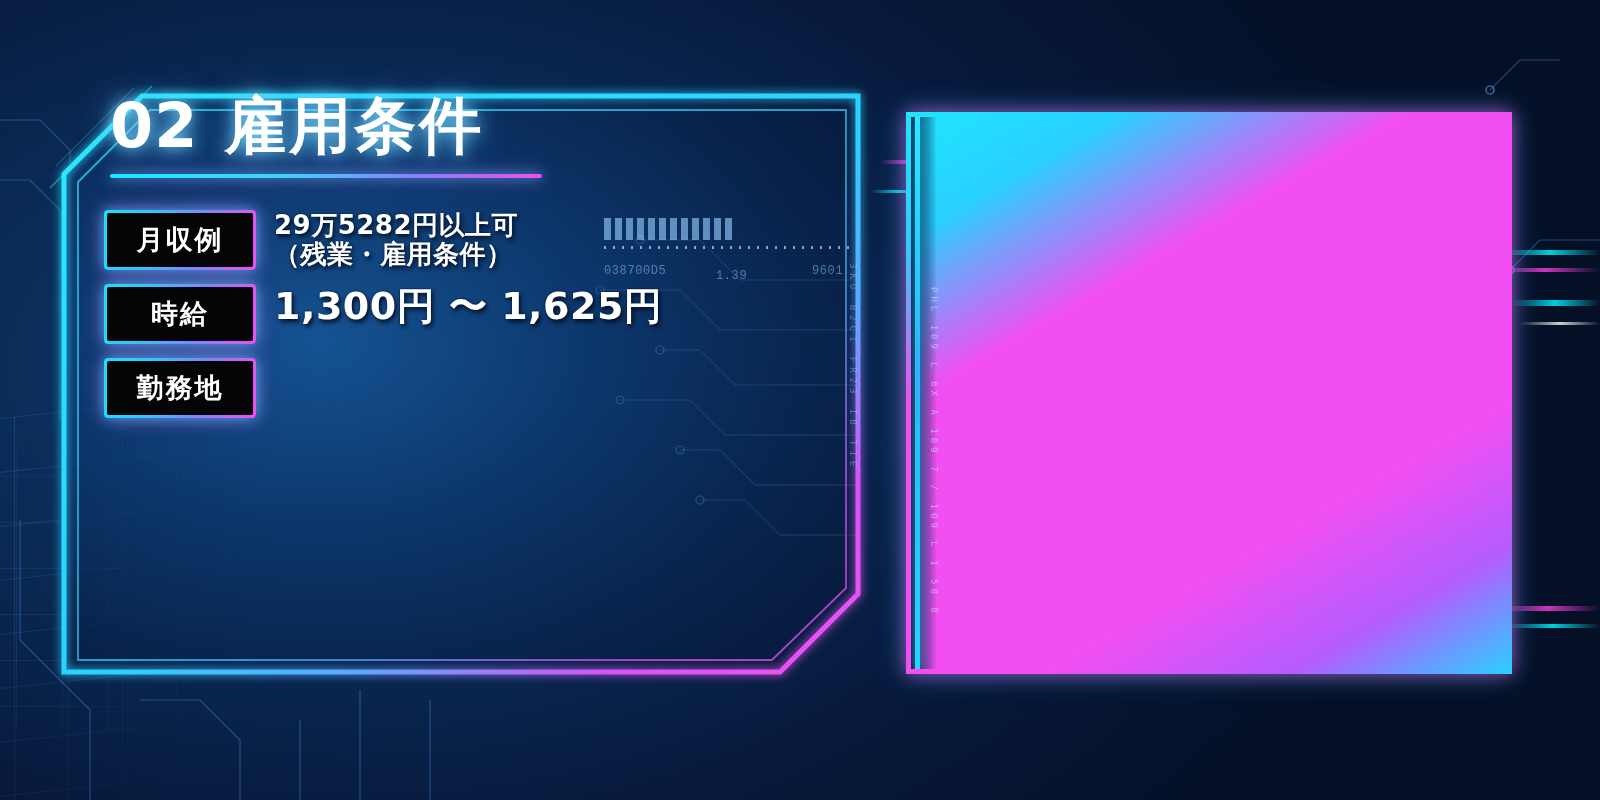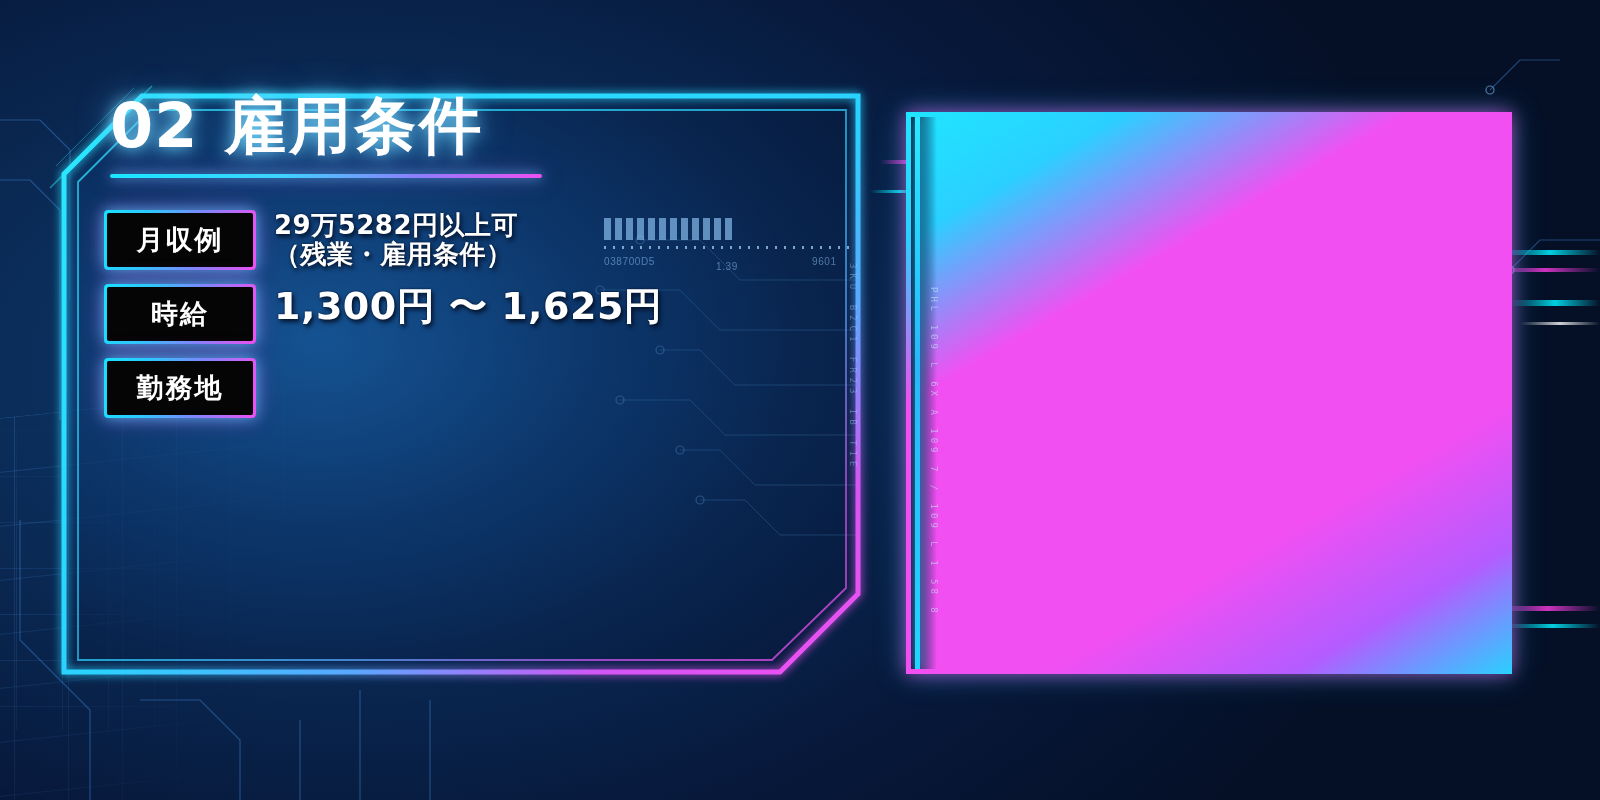--- a/index.html
+++ b/index.html
@@ -41,22 +41,22 @@
     -webkit-clip-path:polygon(0 78px,78px 0,100% 0,100% calc(100% - 78px), calc(100% - 78px) 100%, 0 100%);
             clip-path:polygon(0 78px,78px 0,100% 0,100% calc(100% - 78px), calc(100% - 78px) 100%, 0 100%);}
   .panel svg{position:absolute;inset:0;overflow:visible;}
 
   
   .hud-bars{position:absolute;left:548px;top:130px;display:flex;gap:4px;}
   .hud-bars i{display:block;width:7px;height:22px;background:rgba(150,205,255,.62);}
   .hud-dots{position:absolute;left:548px;top:158px;width:248px;height:3px;
     background-image:linear-gradient(to right, rgba(165,215,255,.72) 2px, transparent 2px);
     background-size:9px 3px;}
-  .hud-micro{position:absolute;color:rgba(150,205,255,.5);font-size:10px;letter-spacing:.6px;
-    font-family:Liberation Sans, sans-serif;white-space:nowrap;}
+  .hud-micro{position:absolute;color:rgba(150,205,255,.5);font-size:12px;letter-spacing:.6px;
+    font-family:Liberation Mono, monospace;white-space:nowrap;margin-top:8px;}
   .hud-vtext{position:absolute;left:792px;top:175px;color:rgba(160,210,255,.42);
     font-size:9px;letter-spacing:5px;writing-mode:vertical-rl;
     font-family:"DejaVu Sans Mono","Liberation Mono",monospace;white-space:nowrap;}
 
   
   .head{position:absolute;left:110px;top:84px;display:flex;align-items:baseline;gap:26px;}
   .head-num{font-size:62px;font-weight:700;color:#fff;letter-spacing:1px;
     text-shadow:0 0 16px rgba(120,220,255,.95),0 0 34px rgba(80,180,255,.7);}
   .head-title{font-size:62px;font-weight:700;color:#fff;letter-spacing:3px;
     text-shadow:0 0 16px rgba(120,220,255,.95),0 0 34px rgba(80,180,255,.7);}

